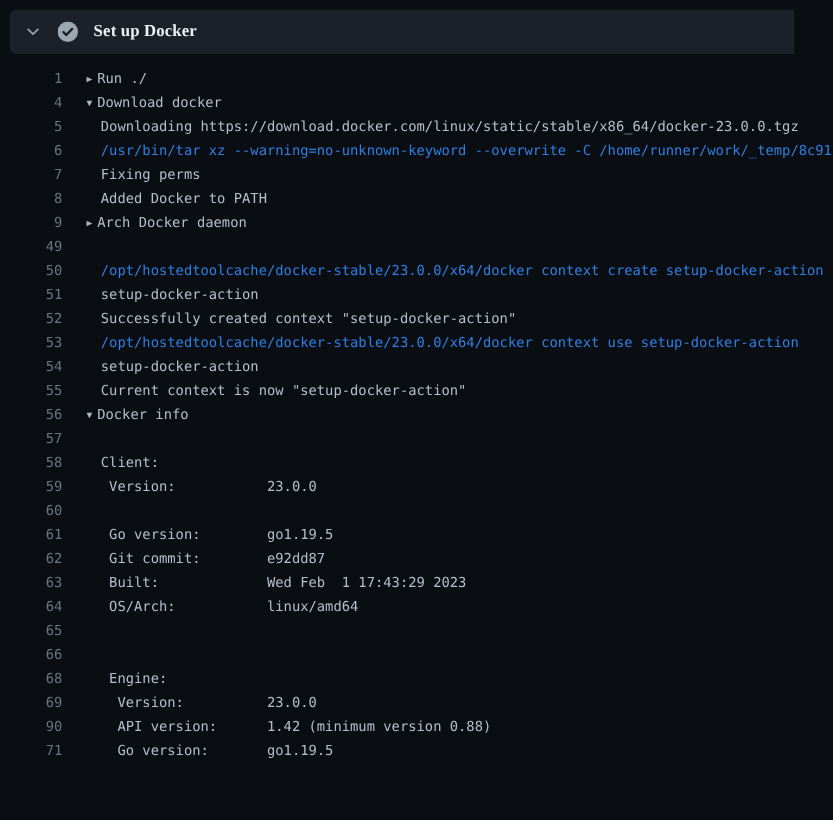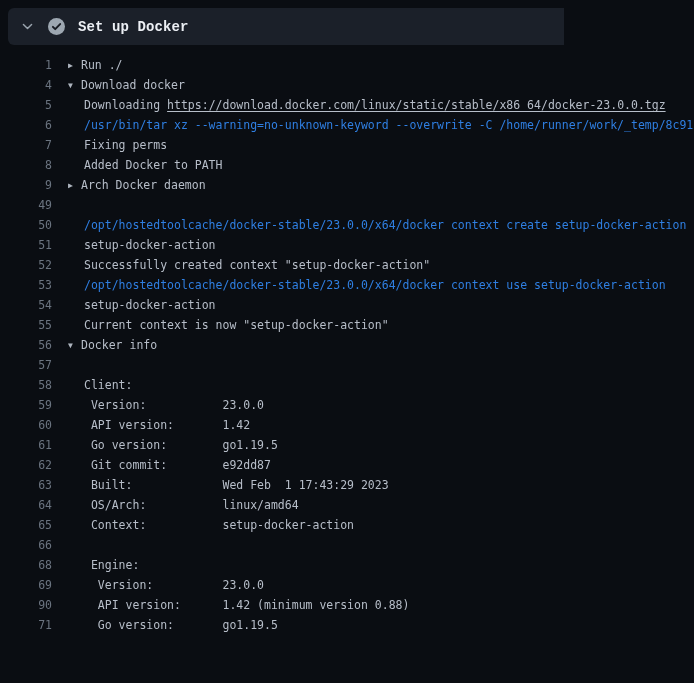--- a/index.html
+++ b/index.html
@@ -4,29 +4,29 @@
 <style>
   * { box-sizing: border-box; }
   html, body {
     margin: 0; padding: 0;
     width: 694px; height: 683px;
     background: #0a0d12;
     overflow: hidden;
   }
   .step-header {
     margin: 8px 0 0 8px;
-    width: 556px;
+    width: 654px;
     height: 37px;
     background: #1b2029;
     border-radius: 6px 0 0 6px;
     display: flex;
     align-items: center;
     padding-left: 13px;
     cursor: pointer;
-    font-family: Liberation Mono, monospace;
+    font-family: Liberation Serif, serif;
   }
   .chev { display: inline-flex; width: 13px; margin-right: 14px; }
   .status { display: inline-flex; margin-right: 13px; }
   .step-title {
     color: #eceff4;
     font-size: 14px;
     font-weight: 600;
     letter-spacing: .1px;
   }
   .log {
@@ -43,31 +43,30 @@
     color: #6b7480;
     cursor: pointer;
   }
   .lc {
     margin-left: 16px;
     white-space: pre;
     color: #b7bec9;
   }
   .indent { padding-left: 16px; }
   .cmd { color: #2f7fe2; }
-  .grp { cursor: pointer; }
+  .grp { cursor: pointer; text-align: center; }
   .arrow {
     display: inline-block;
     width: 13px;
     font-size: 8px;
     color: #aeb5bf;
     vertical-align: 1px;
   }
   .loglink {
     color: #b7bec9;
-    text-decoration: underline;
     text-underline-offset: 2px;
     cursor: pointer;
   }
 </style>
 </head>
 <body>
 
 <div class="step-header">
   <span class="chev">
     <svg width="13" height="13" viewBox="0 0 16 16">
@@ -149,41 +148,39 @@
     <div class="line">
       <span class="ln">58</span>
       <span class="lc indent">Client:</span>
     </div>
     <div class="line">
       <span class="ln">59</span>
       <span class="lc indent"> Version:           23.0.0</span>
     </div>
     <div class="line">
       <span class="ln">60</span>
-      <span class="lc indent"> API version:       1.42</span>
     </div>
     <div class="line">
       <span class="ln">61</span>
       <span class="lc indent"> Go version:        go1.19.5</span>
     </div>
     <div class="line">
       <span class="ln">62</span>
       <span class="lc indent"> Git commit:        e92dd87</span>
     </div>
     <div class="line">
       <span class="ln">63</span>
       <span class="lc indent"> Built:             Wed Feb  1 17:43:29 2023</span>
     </div>
     <div class="line">
       <span class="ln">64</span>
       <span class="lc indent"> OS/Arch:           linux/amd64</span>
     </div>
     <div class="line">
       <span class="ln">65</span>
-      <span class="lc indent"> Context:           setup-docker-action</span>
     </div>
     <div class="line">
       <span class="ln">66</span>
       <span class="lc indent"></span>
     </div>
     <div class="line">
       <span class="ln">68</span>
       <span class="lc indent"> Engine:</span>
     </div>
     <div class="line">

